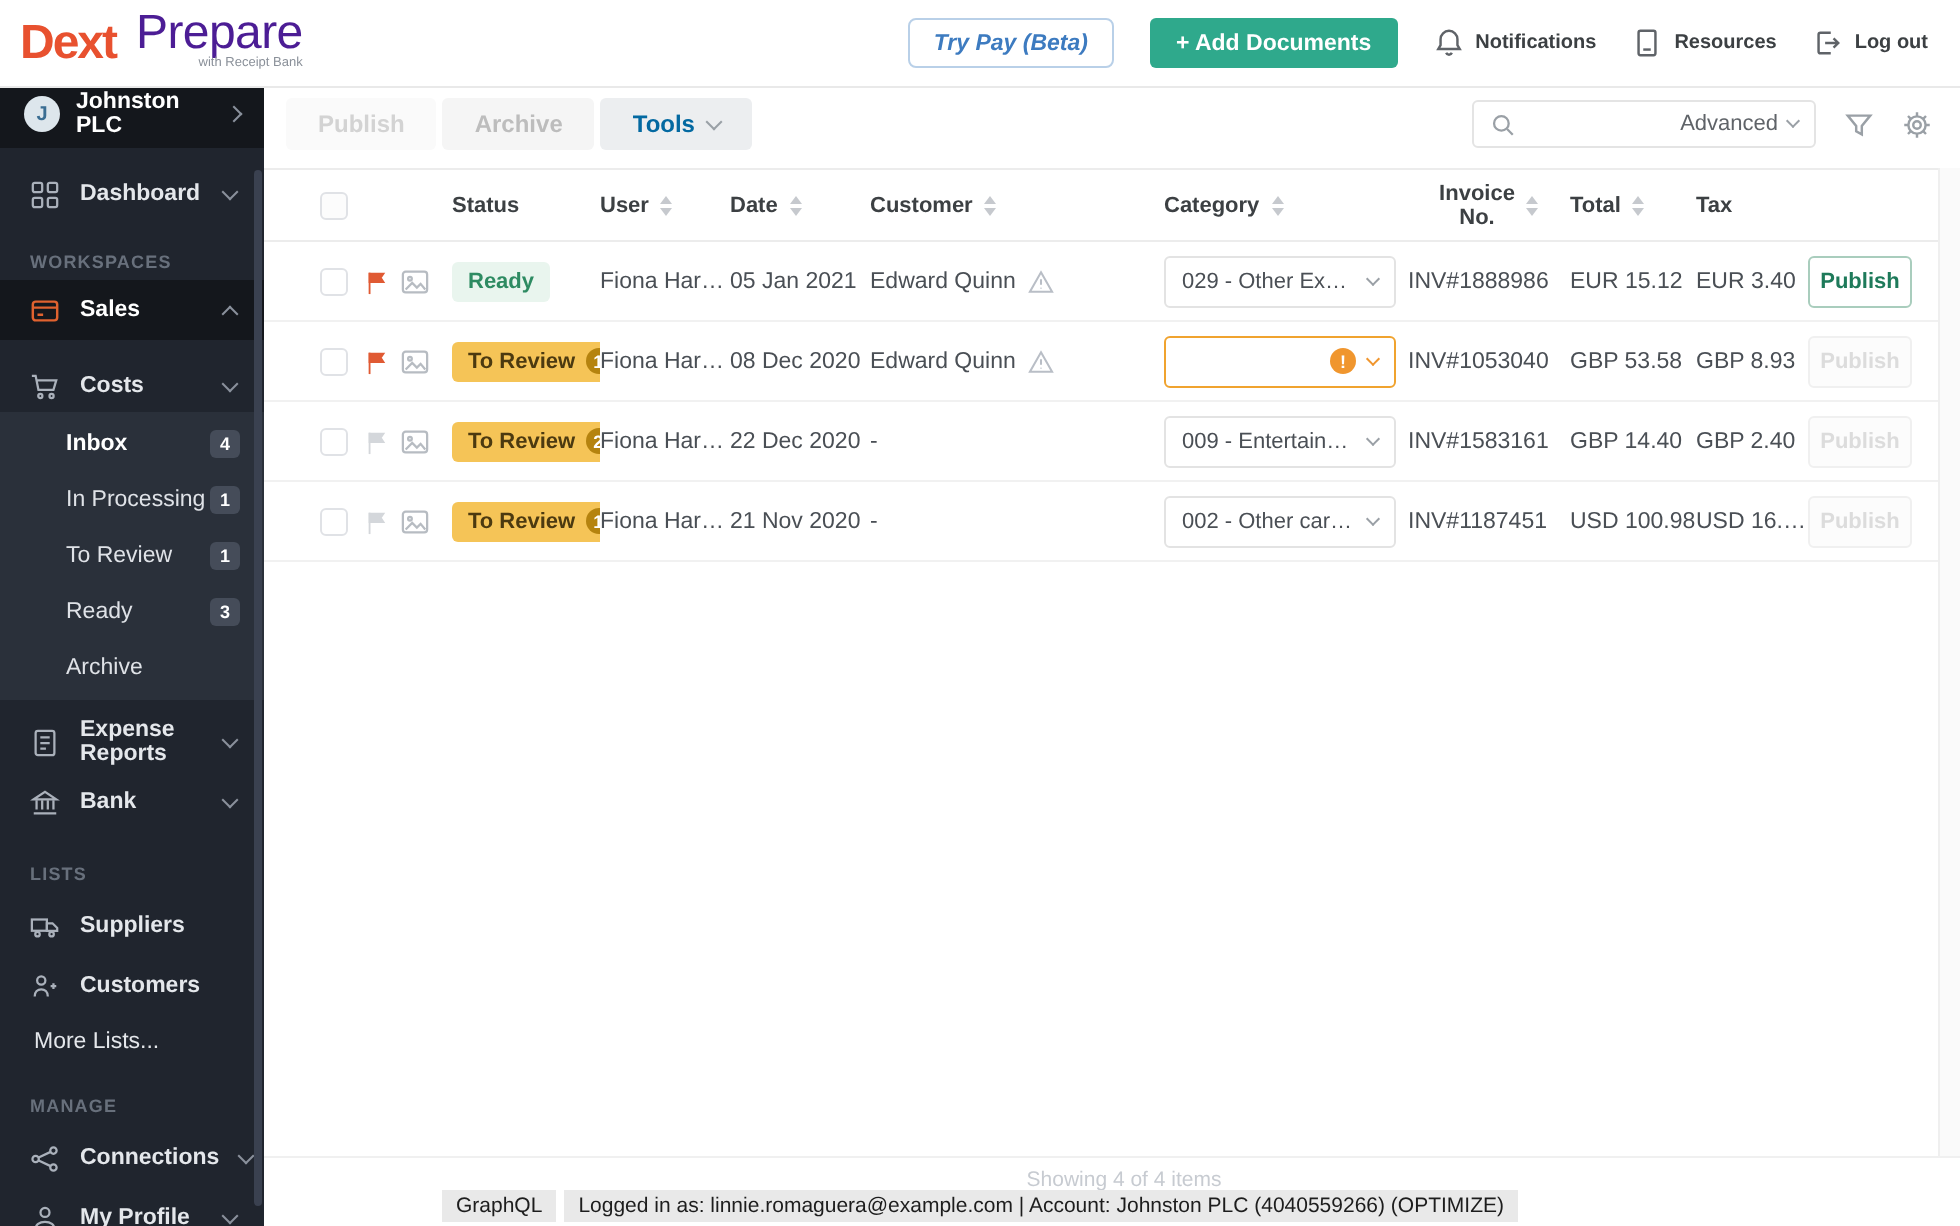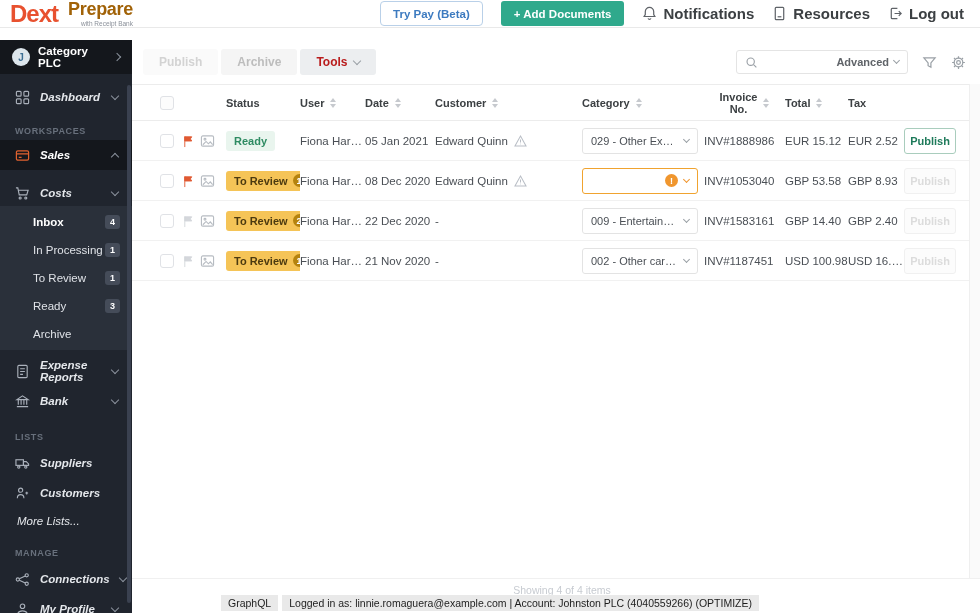--- a/index.html
+++ b/index.html
@@ -1,78 +1,78 @@
 <!DOCTYPE html>
 <html><head>
 <meta charset="utf-8">
 <style>
   * { margin:0; padding:0; box-sizing:border-box; }
   html,body { width:980px; height:613px; }
   body { font-family:"Liberation Sans", sans-serif; background:#fff; position:relative; overflow:hidden; }
 
   
-  .top-header { position:absolute; top:0; left:0; width:980px; height:28px; background:#fff;
+  .top-header { position:absolute; top:0; left:0; width:980px; height:44px; background:#fff;
     border-bottom:1px solid #e9e9e9; display:flex; align-items:center; z-index:5; }
   .logo-wrap { display:flex; align-items:flex-start; padding-left:10px; gap:10px; }
   .dext-logo { font-size:24px; font-weight:800; color:#e8512f; letter-spacing:-1px; line-height:30px; }
   .product-wrap { display:flex; flex-direction:column; align-items:flex-end; }
-  .product-name { font-size:18px; font-weight:700; color:#a16207; line-height:20px; letter-spacing:-.3px; }
+  .product-name { font-size:24px; font-weight:400; color:#4c1d95; line-height:20px; letter-spacing:-.3px; }
   .product-sub { font-size:6.5px; color:#8a9099; margin-top:1px; }
   .header-right { margin-left:auto; display:flex; align-items:center; gap:18px; padding-right:16px; }
   .btn-try-pay { height:25px; padding:0 12px; border:1px solid #b9d0e8; border-radius:4px; background:#fff;
-    color:#3d7bc0; font-size:11.5px; font-weight:700; display:flex; align-items:center; cursor:pointer; }
+    color:#3d7bc0; font-size:11.5px; font-weight:700; display:flex; align-items:center; cursor:pointer;font-style:italic; }
   .btn-add-docs { height:25px; padding:0 13px; border:none; border-radius:3px; background:#2fa98c;
     color:#fff; font-size:11.5px; font-weight:700; display:flex; align-items:center; cursor:pointer; }
-  .header-link { display:flex; align-items:center; gap:6px; font-size:15px; font-weight:600; color:#3c4043; cursor:pointer; }
+  .header-link { display:flex; align-items:center; gap:6px; font-size:10px; font-weight:600; color:#3c4043; cursor:pointer; }
   .header-link svg { color:#5f6368; }
 
   
   .sidebar { position:absolute; top:40px; left:0; width:132px; height:573px; background:#20252e;
     display:flex; flex-direction:column; color:#dfe2e7; z-index:4; }
   .sidebar::after { content:""; position:absolute; right:1px; top:45px; bottom:10px; width:4px;
     background:#3a4150; border-radius:2px; }
   .acct { height:34px; background:#14171c; display:flex; align-items:center; padding:0 12px; gap:8px; flex:none; }
   .avatar { width:18px; height:18px; border-radius:50%; background:#dde6ec; color:#3b6e93; font-size:10px;
     font-weight:700; display:flex; align-items:center; justify-content:center; flex:none; }
   .acct-name { font-size:11.5px; font-weight:700; color:#fff; flex:1; }
   .chev { width:6px; height:6px; border-right:1.5px solid #8a919c; border-bottom:1.5px solid #8a919c; display:inline-block; flex:none; }
   .chev.down { transform:rotate(45deg); margin-top:-3px; }
   .chev.up { transform:rotate(-135deg); margin-top:3px; }
   .chev.right { transform:rotate(-45deg); }
   .side-item { height:26px; display:flex; align-items:center; padding:0 14px 0 15px; gap:10px;
     font-size:11.5px; font-weight:600; color:#e4e7eb; cursor:pointer; flex:none; }
   .side-item svg { color:#aab1bb; flex:none; }
-  .side-item .lbl { flex:1;font-style:italic; }
+  .side-item .lbl { flex:1; }
   .side-section { font-size:9px; font-weight:700; letter-spacing:.6px; color:#68707c; padding:0 15px; flex:none; }
   .side-item.sales-row { height:30px; background:#14171c; }
   .side-item.sales-row svg { color:#e0622f; }
   .submenu { background:#2a303a; padding:2px 0; flex:none; }
   .sub-item { height:28px; display:flex; align-items:center; padding:0 12px 0 33px; font-size:11.5px;
     color:#dfe2e7; cursor:pointer; }
   .sub-item .lbl { flex:1; }
   .sub-item.active .lbl { font-weight:700; color:#fff; }
   .badge { min-width:15px; height:14px; padding:0 3px; background:#454c59; border-radius:3px; color:#fff;
     font-size:9px; font-weight:700; display:flex; align-items:center; justify-content:center; }
 
   
   .main { position:absolute; top:40px; left:132px; right:0; bottom:0; background:#fff; }
   .main-scrollbar { position:absolute; top:44px; right:0; bottom:34px; width:11px; background:#fafafa; border-left:1px solid #efefef; }
 
   .toolbar { height:44px; display:flex; align-items:center; padding:0 14px 0 11px; }
   .tb-btn { height:26px; padding:0 16px; border:none; border-radius:3px; font-size:12px; font-weight:700;
     display:flex; align-items:center; gap:7px; margin-right:3px; }
   .tb-btn.disabled1 { background:#fafafa; color:#d3d3d3; }
   .tb-btn.disabled2 { background:#f5f5f5; color:#bdbdbd; }
-  .tb-btn.tools { background:#eceef0; color:#b91c1c; cursor:pointer; }
+  .tb-btn.tools { background:#eceef0; color:#0369a1; cursor:pointer; }
   .tb-btn .chev { border-color:#9aa0a6; }
   .toolbar-right { margin-left:auto; display:flex; align-items:center; gap:14px; }
   .search-box { width:172px; height:24px; border:1px solid #e4e4e4; border-radius:3px; display:flex;
     align-items:center; padding:0 8px; gap:6px; background:#fff; }
   .search-box input { border:none; outline:none; flex:1; min-width:0; font-size:11px; font-family:"Liberation Sans",sans-serif; color:#3c4043; }
-  .advanced { display:flex; align-items:center; gap:5px; font-size:11px; color:#5f6368; cursor:pointer; flex:none;font-weight:bold; }
+  .advanced { display:flex; align-items:center; gap:5px; font-size:11px; color:#5f6368; cursor:pointer; flex:none; }
   .advanced .chev { border-color:#9aa0a6; width:5px; height:5px; }
   .icon-btn { color:#9aa0a6; cursor:pointer; display:flex; }
 
   
   .grid-cols { display:grid; grid-template-columns:22px 18px 26px 74px 65px 70px 147px 122px 81px 63px 56px 52px;
     align-items:center; padding-left:28px; }
   .thead { height:37px; border-top:1px solid #ececec; border-bottom:1px solid #ececec; }
   .th { font-size:11px; font-weight:700; color:#3c4043; display:flex; align-items:center; }
   .sort { display:inline-flex; flex-direction:column; gap:2px; margin-left:6px; }
   .sort i { width:0; height:0; border-left:3px solid transparent; border-right:3px solid transparent; }
@@ -153,21 +153,21 @@
           </svg>
       </span>
       <span>Log out</span>
     </div>
   </div>
 </div>
 
 <div class="sidebar">
   <div class="acct">
     <span class="avatar">J</span>
-    <span class="acct-name">Category PLC</span>
+    <span class="acct-name">Johnston PLC</span>
     <span class="chev right"></span>
   </div>
 
   <div class="side-item" style="margin-top:10px">
     <span style="display:flex">
       <svg width="15" height="15" viewBox="0 0 16 16" fill="none" stroke="currentColor" stroke-width="1.2">
           <rect x="1.5" y="1.5" width="5" height="5" rx="1"></rect>
           <rect x="9.5" y="1.5" width="5" height="5" rx="1"></rect>
           <rect x="1.5" y="9.5" width="5" height="5" rx="1"></rect>
           <rect x="9.5" y="9.5" width="5" height="5" rx="1"></rect>
@@ -436,21 +436,21 @@
       </span>
       <span class="cell">
         <span class="cat-select">
           <span class="cat-text">029 - Other Expenses</span>
 
           <span class="chev down"></span>
         </span>
       </span>
       <span class="cell">INV#1888986</span>
       <span class="cell">EUR 15.12</span>
-      <span class="cell">EUR 2.52</span>
+      <span class="cell">EUR 3.40</span>
       <span>
           <button class="publish-btn enabled">Publish</button>
         </span>
     </div>
 
     <div class="trow grid-cols">
       <span class="checkbox" style="background:#fff"></span>
       <span class="flag-icon">
         <svg width="13" height="14" viewBox="0 0 14 14" fill="currentColor" stroke="currentColor" stroke-width="1">
             <path d="M3 13.5V2" fill="none"></path>

